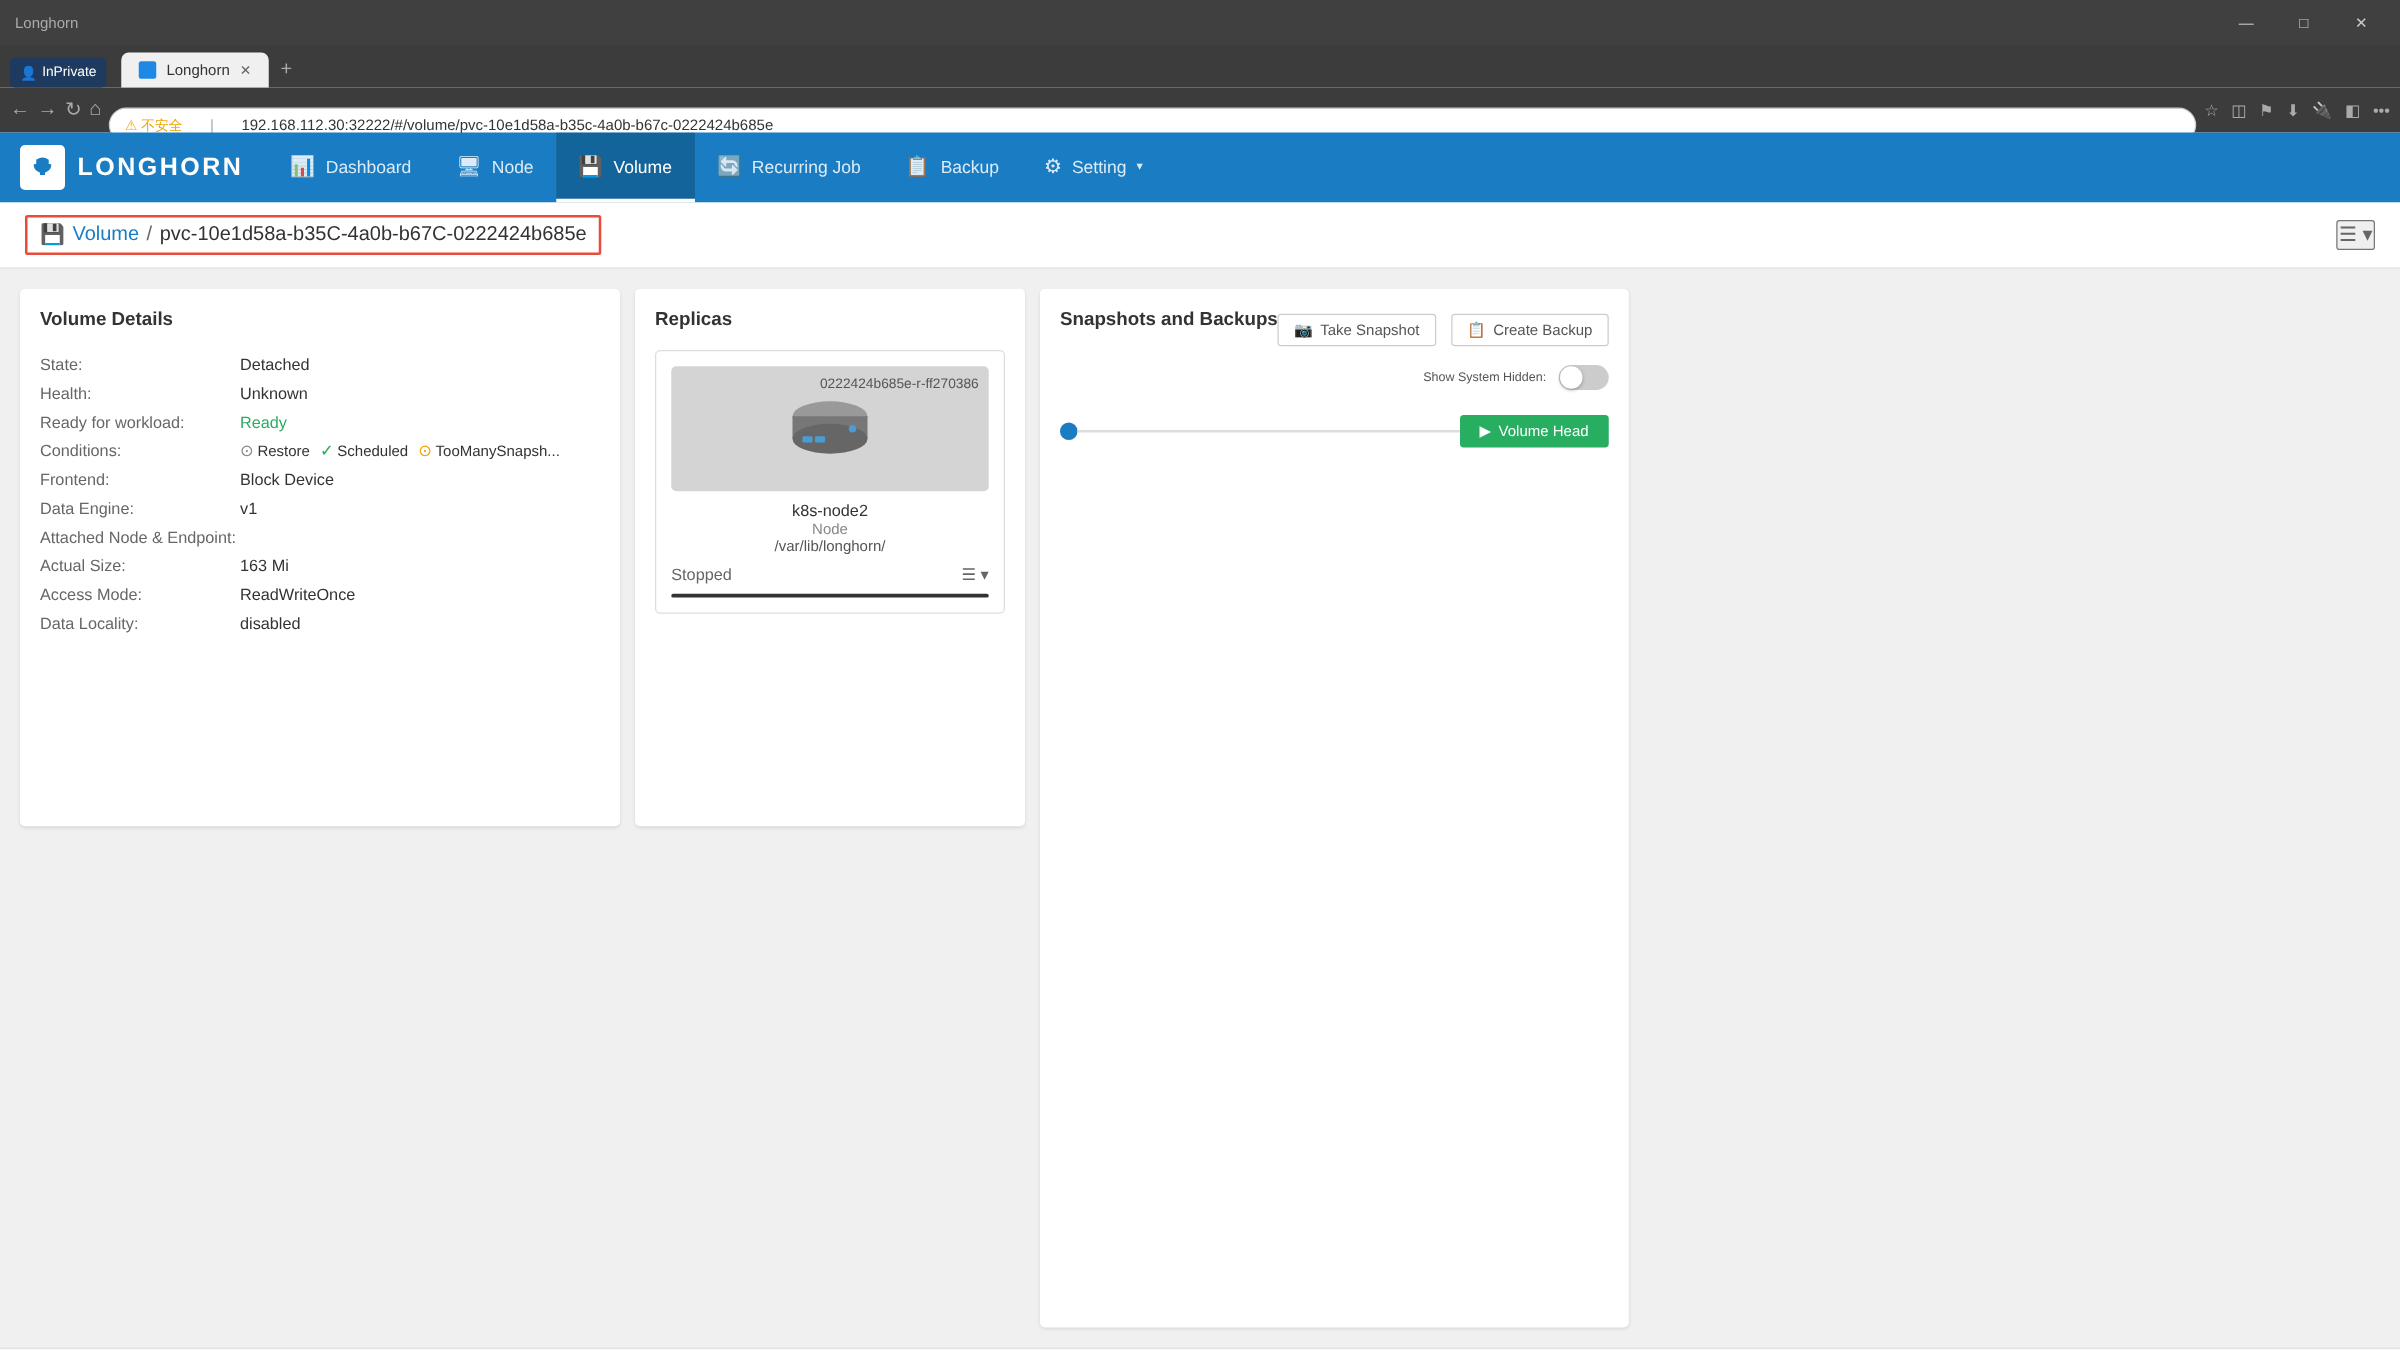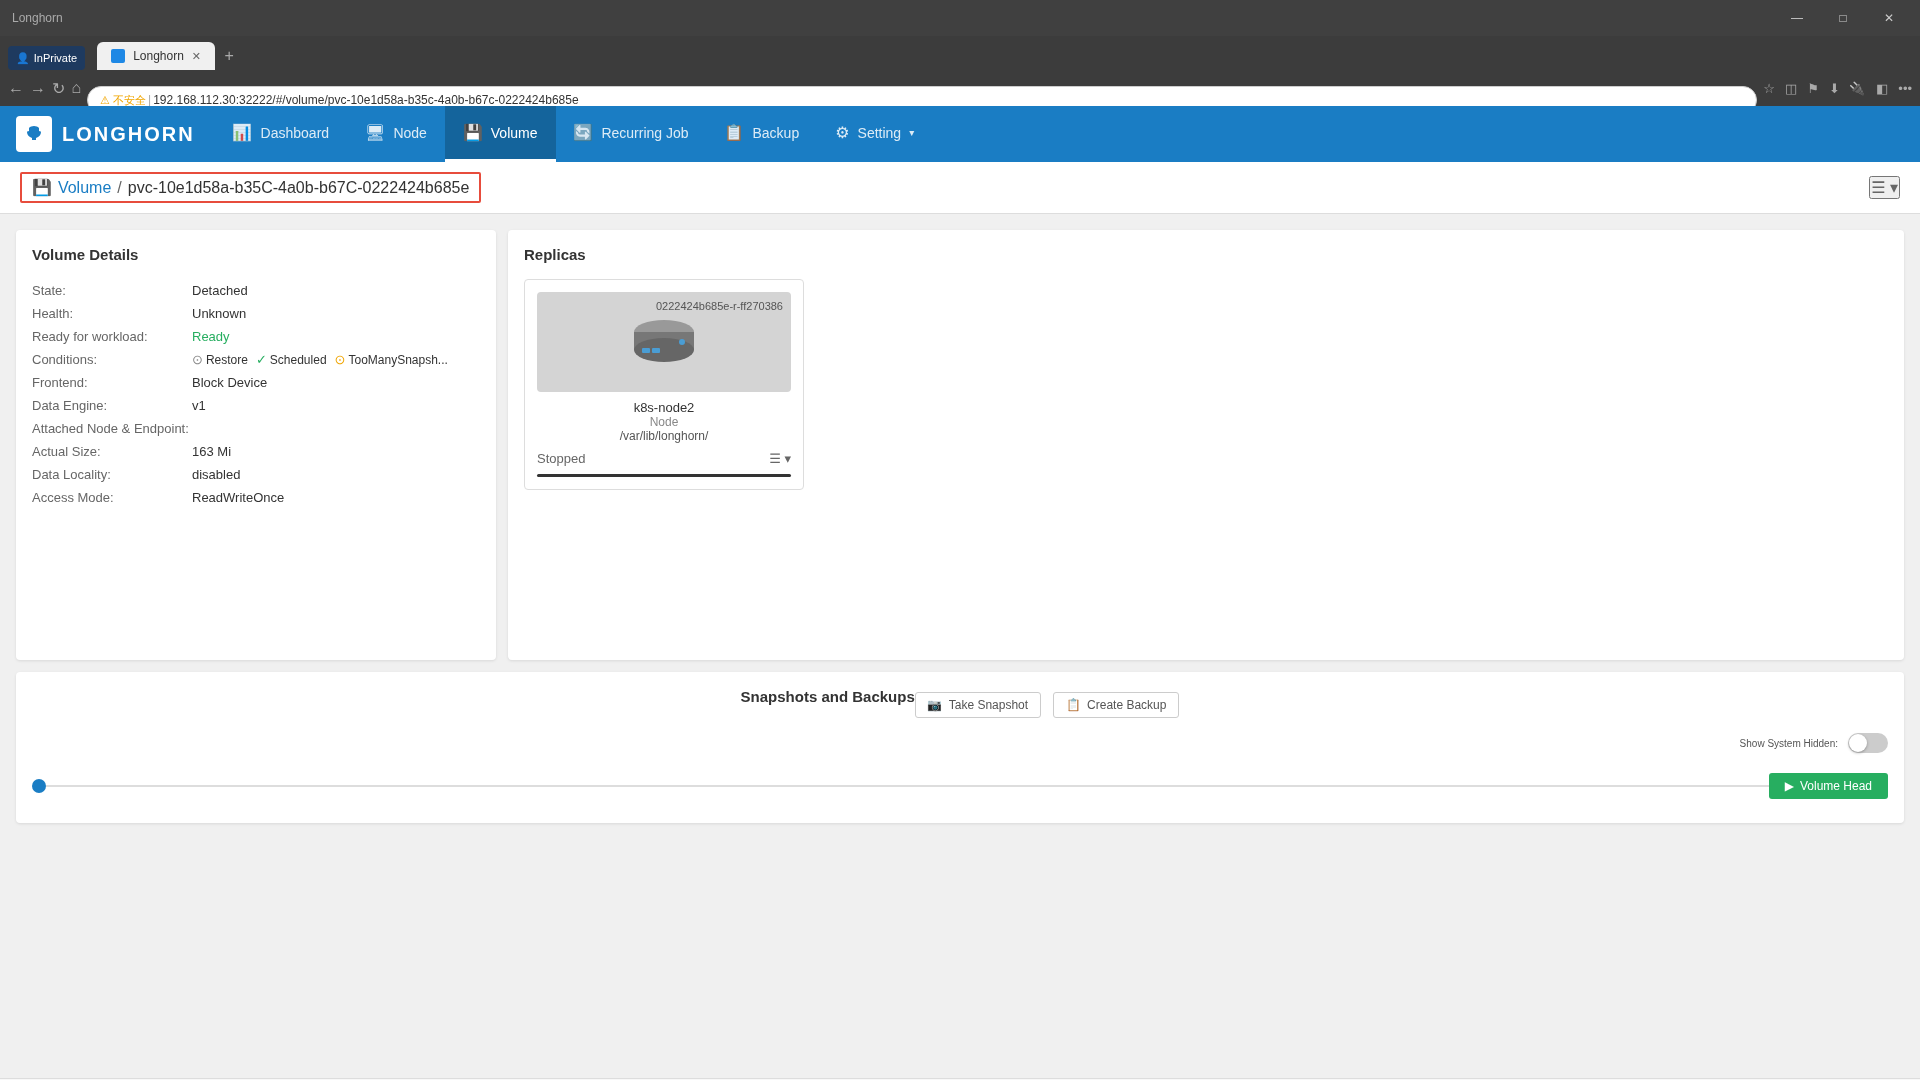--- a/index.html
+++ b/index.html
@@ -3,21 +3,21 @@
   <meta charset="utf-8">
   <style>
     * { box-sizing: border-box; margin: 0; padding: 0; }
     body { font-family: 'Segoe UI', Arial, sans-serif; font-size: 13px; background: #f0f0f0; color: #333; width: 1920px; height: 1080px; overflow: hidden; }
     .browser-tab-bar { background: #3c3c3c; height: 34px; display: flex; align-items: flex-end; padding: 0 8px; }
     .browser-tab { background: #f0f0f0; border-radius: 6px 6px 0 0; padding: 0 14px; height: 28px; display: flex; align-items: center; gap: 8px; font-size: 12px; color: #333; }
     .browser-tab .favicon { width: 14px; height: 14px; background: #1e88e5; border-radius: 2px; }
     .browser-tab .close-x { color: #666; font-size: 11px; cursor: pointer; }
     .browser-inprivate { background: #1e3a5f; color: #fff; border-radius: 4px; padding: 2px 8px; font-size: 11px; display: flex; align-items: center; gap: 4px; height: 24px; }
     .browser-nav-btn { color: #aaa; font-size: 16px; cursor: pointer; background: none; border: none; }
-    .browser-address-bar { flex: 1; background: #fff; border-radius: 16px; height: 28px; display: flex; align-items: center; padding: 0 12px; gap: 2px; font-size: 12px; border: 1px solid #ccc; margin-top: 24px; }
+    .browser-address-bar { flex: 1; background: #fff; border-radius: 16px; height: 28px; display: flex; align-items: center; padding: 0 12px; gap: 22px; font-size: 12px; border: 1px solid #ccc; margin-top: 24px; }
     .browser-address-warning { color: #f0a500; font-size: 11px; }
     .browser-address-text { flex: 1; color: #333; font-size: 12px; }
     .browser-right-icons { display: flex; align-items: center; gap: 10px; color: #aaa; }
 
     .browser-top { background: #404040; height: 36px; display: flex; align-items: center; padding: 0 8px; gap: 6px; }
     .window-controls { display: flex; gap: 0; margin-left: auto; }
     .win-btn { background: none; border: none; color: #ccc; font-size: 12px; width: 46px; height: 36px; cursor: pointer; display: flex; align-items: center; justify-content: center; }
 
     
     .app { display: flex; flex-direction: column; height: calc(1080px - 36px - 36px); }
@@ -32,21 +32,21 @@
     .nav-item .nav-icon { font-size: 16px; }
 
     
     .breadcrumb-bar { background: white; border-bottom: 1px solid #ddd; padding: 10px 20px; display: flex; align-items: center; justify-content: space-between; }
     .breadcrumb { display: flex; align-items: center; gap: 6px; font-size: 16px; color: #1a7dc4; border: 2px solid #e74c3c; padding: 4px 10px; border-radius: 2px; }
     .breadcrumb-separator { color: #666; }
     .breadcrumb-current { color: #333; font-weight: 500; }
     .list-icon-btn { color: #666; cursor: pointer; font-size: 16px; }
 
     
-    .main-content { flex: 1; overflow: auto; padding: 16px; display: flex; flex-direction: column; gap: 12px; }
+    .main-content { flex: 1; overflow: auto; padding: 16px; display: flex; flex-direction: row; gap: 12px; }
 
     
     .top-section { display: flex; gap: 12px; height: 430px; }
     .volume-details-card { background: white; border-radius: 4px; flex: 0 0 480px; padding: 16px; overflow-y: auto; box-shadow: 0 1px 3px rgba(0,0,0,0.1); }
     .replicas-card { background: white; border-radius: 4px; flex: 1; padding: 16px; overflow-y: auto; box-shadow: 0 1px 3px rgba(0,0,0,0.1); }
     .card-title { font-size: 15px; font-weight: 600; color: #333; margin-bottom: 16px; }
 
     .detail-row { display: flex; align-items: flex-start; padding: 4px 0; font-size: 13px; }
     .detail-label { color: #666; min-width: 160px; flex-shrink: 0; }
     .detail-value { color: #333; }
@@ -250,27 +250,27 @@
           <span class="detail-value"></span>
         </div>
 
 
         <div class="detail-row">
           <span class="detail-label">Actual Size:</span>
           <span class="detail-value">163 Mi</span>
         </div>
 
         <div class="detail-row">
+          <span class="detail-label">Access Mode:</span>
+          <span class="detail-value">ReadWriteOnce</span>
+        </div>
+
+        <div class="detail-row">
           <span class="detail-label">Data Locality:</span>
           <span class="detail-value">disabled</span>
-        </div>
-
-        <div class="detail-row">
-          <span class="detail-label">Access Mode:</span>
-          <span class="detail-value">ReadWriteOnce</span>
         </div>
       </div>
 
       <div class="replicas-card">
         <div class="card-title">Replicas</div>
         <div class="replica-item">
           <div class="replica-image">
             <span class="replica-img-label">0222424b685e-r-ff270386</span>
 
             <svg width="80" height="60" viewBox="0 0 80 60">

